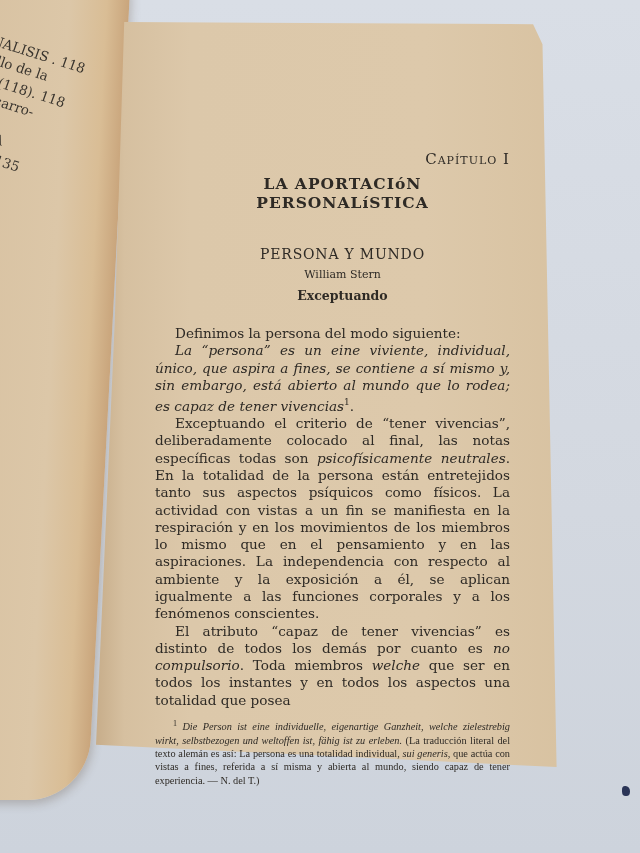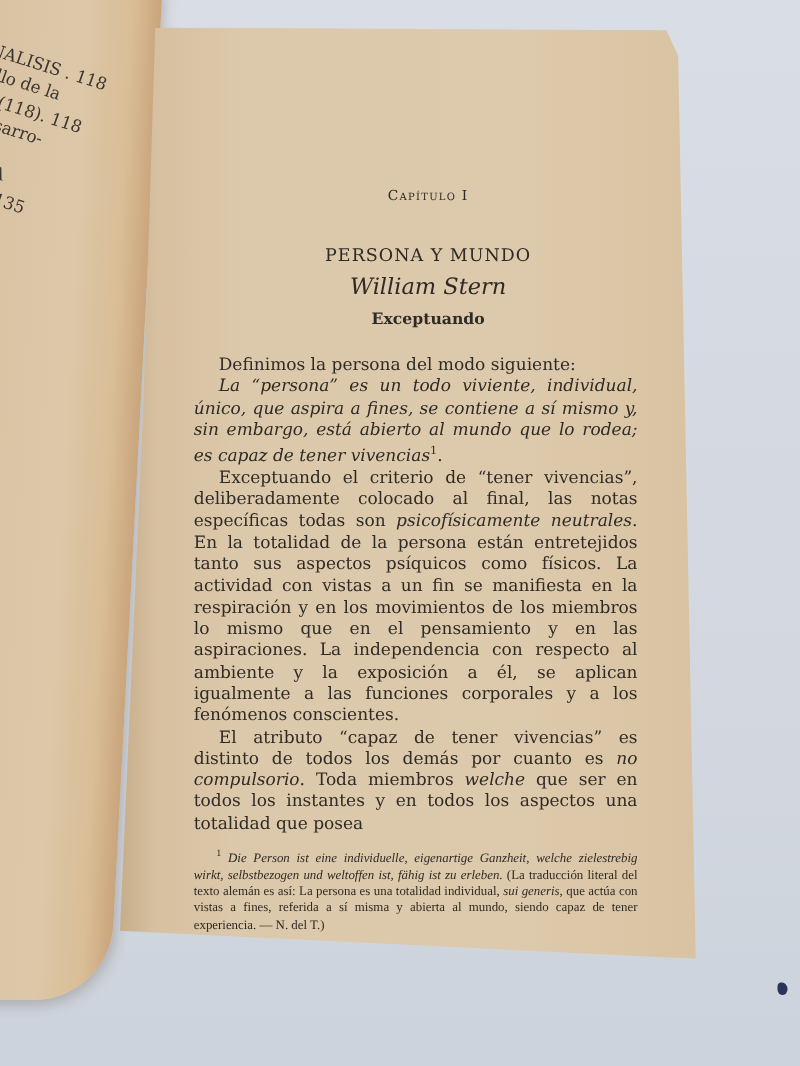--- a/index.html
+++ b/index.html
@@ -28,32 +28,32 @@
     position: absolute; left: 96px; top: 22px; width: 470px; height: 745px;
     background: linear-gradient(90deg, #c7ad8a 0%, #d6c0a0 6%, #dcc8aa 20%, #ddc9ab 70%, #d8c2a1 100%);
     clip-path: polygon(6% 0%, 93% 0.3%, 95% 3%, 98% 100%, 0% 97%, 4% 40%);
     box-shadow: 0 4px 10px rgba(0,0,0,0.2);
   }
   .page-content {
     position: absolute; left: 175px; top: 150px; width: 335px;
     color: #2e2a25;
   }
   .chapter-label {
-    text-align: center; font-size: 11px; letter-spacing: 1px;
+    text-align: right; font-size: 15px; letter-spacing: 1px;
     font-variant: small-caps; margin-top: 0;
   }
   .chapter-title {
     text-align: center; font-size: 15.5px; font-weight: bold; letter-spacing: 1px;
     margin-top: 6px;
   }
   .section-title {
     text-align: center; font-size: 14px; letter-spacing: 0.8px; margin-top: 34px;
   }
   .author {
-    text-align: center; font-size: 18px; font-style: italic; margin-top: 6px;
+    text-align: center; font-size: 11px; margin-top: 6px;
   }
   .subsection {
     text-align: center; font-size: 12.5px; font-weight: bold; margin-top: 7px;
   }
   .body-text {
     font-size: 13.6px; line-height: 17.3px; text-align: justify;
     margin-top: 22px; margin-left: -20px; margin-right: 0;
   }
   .body-text p { margin: 0; text-indent: 20px; }
   .body-text .quote { font-style: italic; }
@@ -83,27 +83,28 @@
     <div class="line" style="top:152px;left:-24px">· · · · · · · · · 135</div>
     <div class="line" style="top:170px;left:-28px">K. Young 135</div>
 
   </div>
 </div>
 
 <div class="right-page"></div>
 
 <div class="page-content">
   <div class="chapter-label">Capítulo I</div>
+  <div class="chapter-title">LA APORTACIóN PERSONALíSTICA</div>
   <div class="section-title">PERSONA Y MUNDO</div>
   <div class="author">William Stern</div>
   <div class="subsection">Exceptuando</div>
 
   <div class="body-text">
     <p><span>Definimos la persona del modo siguiente:</span></p>
-    <p class="quote"><span>La “persona” es un todo viviente, individual, único, que aspira a fines, se contiene a sí mismo y, sin embargo, está abierto al mundo que lo rodea; es capaz de tener vivencias</span><sup style="font-style:normal">1</sup><span style="font-style:normal">.</span></p>
+    <p class="quote"><span>La “persona” es un eine viviente, individual, único, que aspira a fines, se contiene a sí mismo y, sin embargo, está abierto al mundo que lo rodea; es capaz de tener vivencias</span><sup style="font-style:normal">1</sup><span style="font-style:normal">.</span></p>
     <p><span>Exceptuando el criterio de “tener vivencias”, deliberadamente colocado al final, las notas específicas todas son </span><em>psicofísicamente neutrales</em><span>. En la totalidad de la persona están entretejidos tanto sus aspectos psíquicos como físicos. La actividad con vistas a un fin se manifiesta en la respiración y en los movimientos de los miembros lo mismo que en el pensamiento y en las aspiraciones. La independencia con respecto al ambiente y la exposición a él, se aplican igualmente a las funciones corporales y a los fenómenos conscientes.</span></p>
     <p><span>El atributo “capaz de tener vivencias” es distinto de todos los demás por cuanto es </span><em>no compulsorio</em><span>. Toda miembros </span><em>welche</em><span> que ser en todos los instantes y en todos los aspectos una totalidad que posea</span></p>
   </div>
 
   <div class="footnotes">
     <p><sup>1</sup> <em>Die Person ist eine individuelle, eigenartige Ganzheit, welche zielestrebig wirkt, selbstbezogen und weltoffen ist, fähig ist zu erleben.</em><span> (La traducción literal del texto alemán es así: La persona es una totalidad individual, </span><em>sui generis</em><span>, que actúa con vistas a fines, referida a sí misma y abierta al mundo, siendo capaz de tener experiencia. — N. del T.)</span></p>
   </div>
 </div>
 
 <div class="speck"></div>

